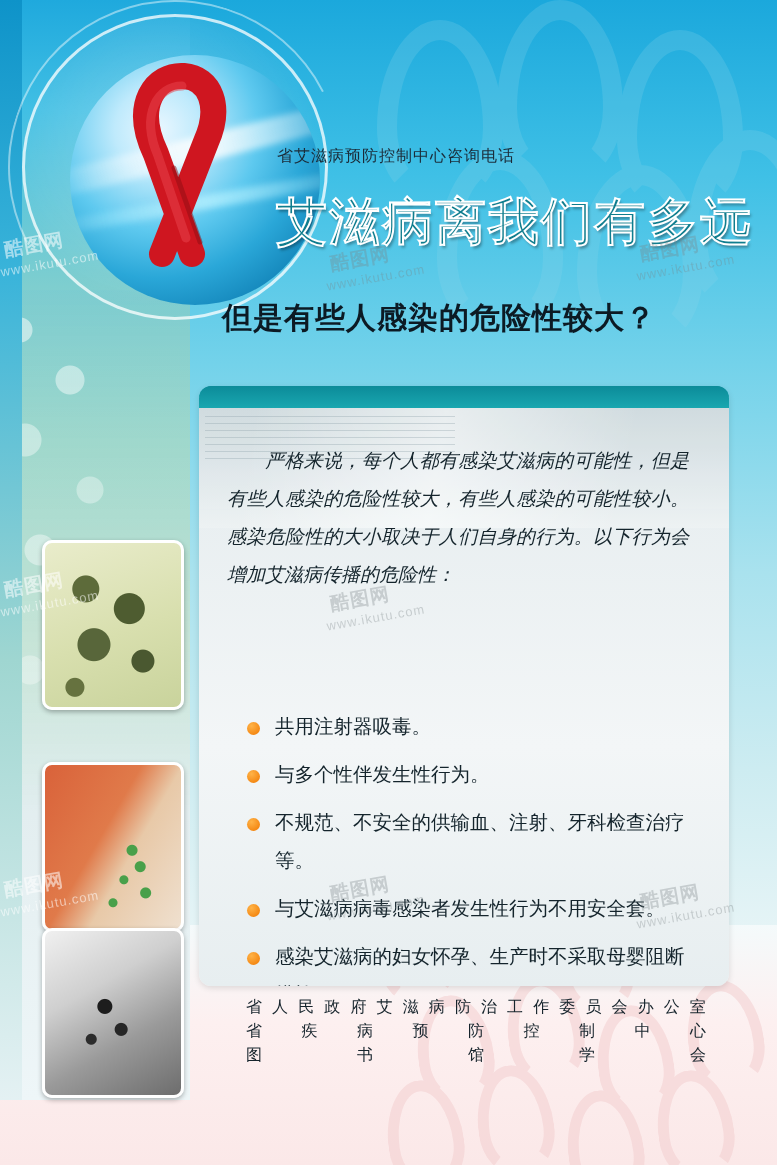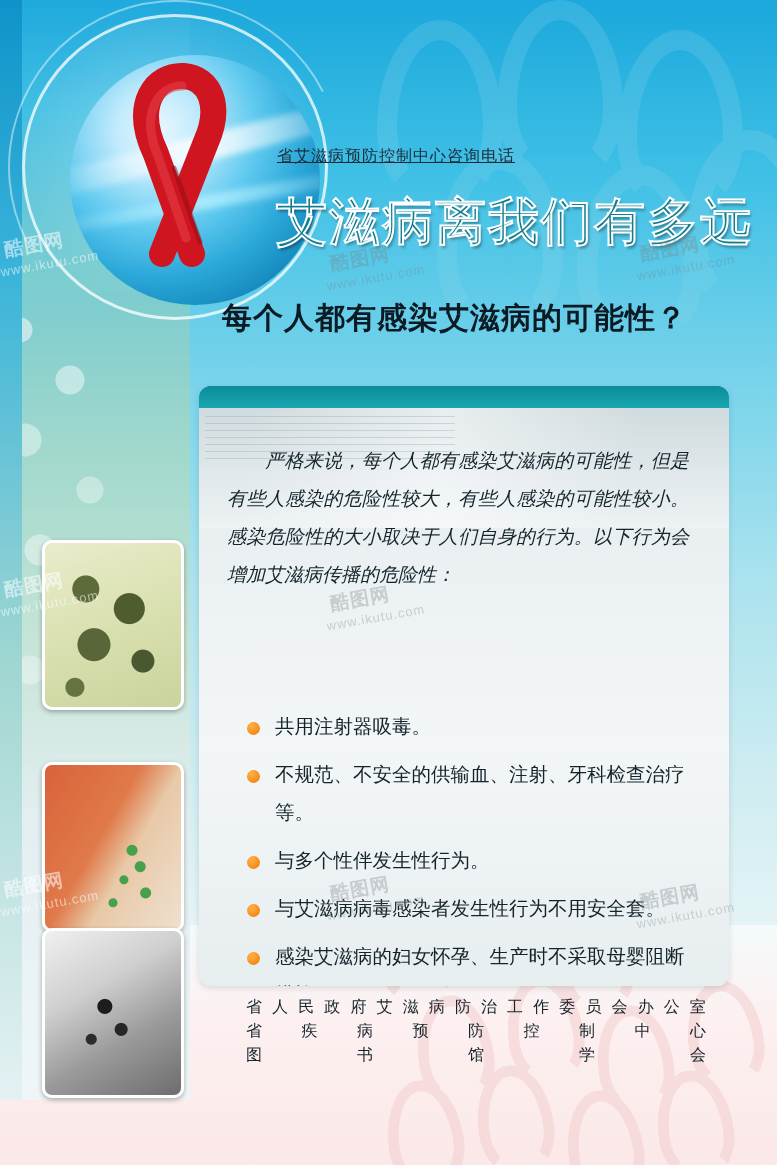--- a/index.html
+++ b/index.html
@@ -79,21 +79,21 @@
   .circle-img .streak2{
     position:absolute;left:-30px;top:140px;width:330px;height:14px;
     background:linear-gradient(90deg,rgba(255,255,255,0),rgba(180,240,255,.8),rgba(255,255,255,0));
     transform:rotate(-10deg);filter:blur(3px);
   }
   
   .ribbon{position:absolute;left:122px;top:58px;width:140px;height:210px;}
   .ribbon svg{display:block;}
   
   .hotline{
-    position:absolute;left:277px;top:146px;font-size:16px;color:#1b2b38;letter-spacing:1px;text-decoration:underline;
+    position:absolute;left:277px;top:146px;font-size:16px;color:#1b2b38;letter-spacing:1px;
   }
   .main-title{
     position:absolute;left:276px;top:188px;font-size:51px;font-weight:normal;letter-spacing:2px;
     color:#0f7d8e;
     -webkit-text-stroke:2px #ffffff;
     text-shadow:2px 3px 3px rgba(0,0,0,.35);
     white-space:nowrap;
   }
   .sub-title{
     position:absolute;left:222px;top:298px;font-size:30px;font-weight:bold;color:#0c1a24;letter-spacing:1px;
@@ -230,40 +230,40 @@
         <path d="M64 180 L36 98 C18 56 36 28 60 28"></path>
       </g>
       <g fill="none" stroke="#8d0c12" stroke-width="5" stroke-linecap="round" opacity=".5">
         <path d="M78 184 L52 110"></path>
       </g>
     </svg>
   </div>
 
   <div class="hotline">省艾滋病预防控制中心咨询电话</div>
   <div class="main-title">艾滋病离我们有多远</div>
-  <div class="sub-title">每个人都有感染艾滋病的可能性？</div>
+  <div class="sub-title">但是有些人感染的危险性较大？</div>
 
   <div class="panel">
     <div class="panel-sheen"></div>
     <div class="panel-top"></div>
     <div class="panel-lines">
       <i></i>
         <i></i>
         <i></i>
         <i></i>
         <i></i>
         <i></i>
         <i></i>
     </div>
     <div class="panel-inner">
       <div class="para"><span class="indent"></span><span>严格来说，每个人都有感染艾滋病的可能性，但是有些人感染的危险性较大，有些人感染的可能性较小。感染危险性的大小取决于人们自身的行为。以下行为会增加艾滋病传播的危险性：</span></div>
       <div class="bullets">
         <div class="bullet">共用注射器吸毒。</div>
+        <div class="bullet">与多个性伴发生性行为。</div>
         <div class="bullet">不规范、不安全的供输血、注射、牙科检查治疗等。</div>
-        <div class="bullet">与多个性伴发生性行为。</div>
         <div class="bullet">与艾滋病病毒感染者发生性行为不用安全套。</div>
         <div class="bullet">感染艾滋病的妇女怀孕、生产时不采取母婴阻断措施。</div>
       </div>
     </div>
   </div>
 
   <div class="photo photo1"></div>
   <div class="photo photo2"></div>
   <div class="photo photo3"></div>
 

